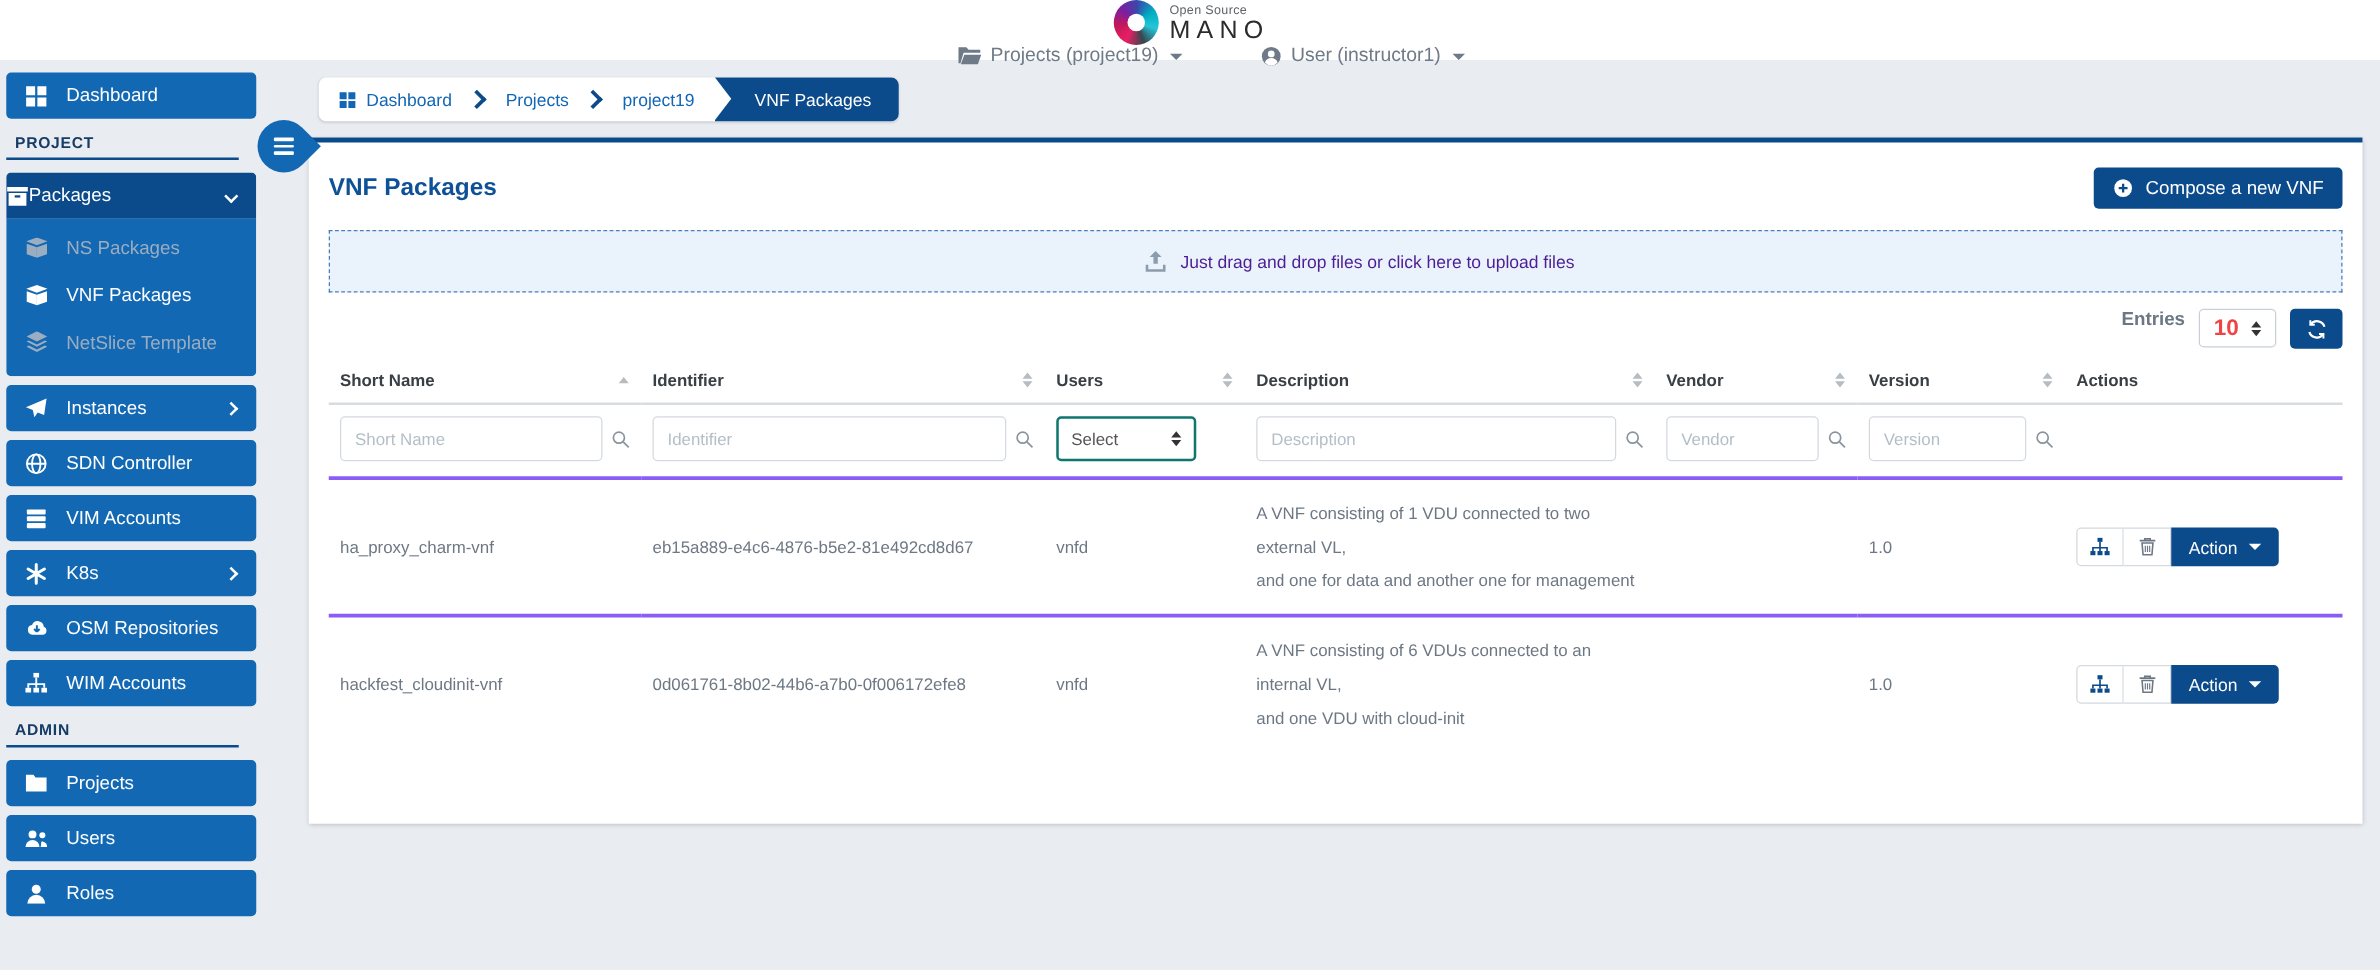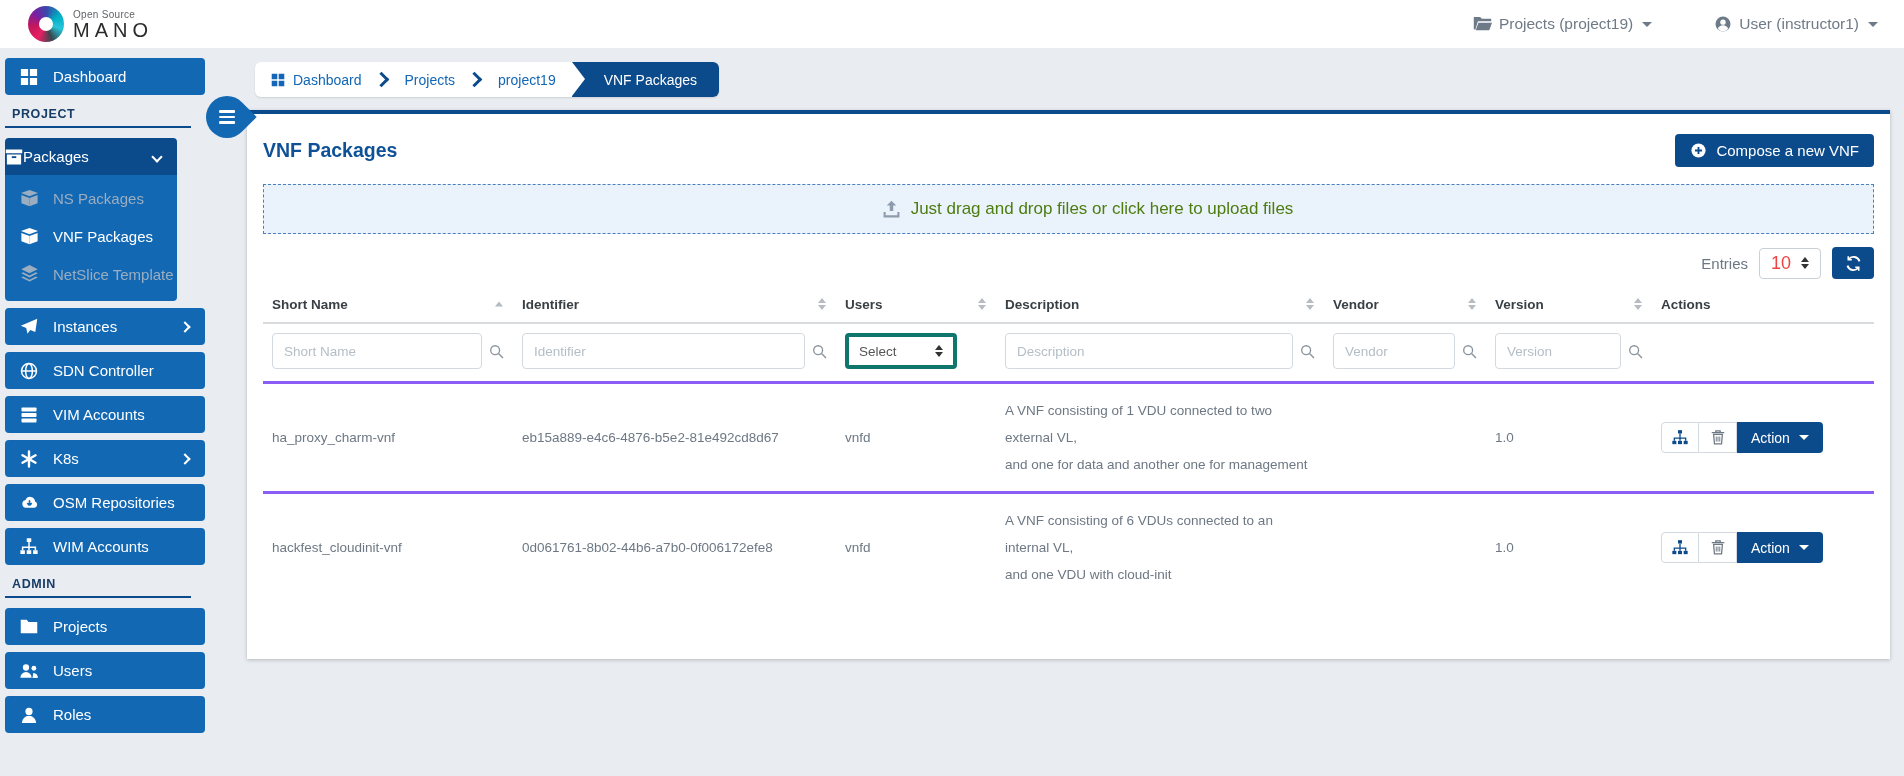--- a/index.html
+++ b/index.html
@@ -1,21 +1,21 @@
 <!DOCTYPE html>
 <html><head>
 <meta charset="utf-8">
 <style>
   * { margin:0; padding:0; box-sizing:border-box; }
   html,body { width:1904px; height:776px; overflow:hidden; background:#e9edf2;
               font-family:"Liberation Sans", sans-serif; }
 
   
   .topbar { height:48px; background:#fff; display:flex; align-items:center;
-            justify-content:space-between; padding:0 26px 0 28px; position:relative; z-index:5; }
+            justify-content:space-between; padding:0 26px 0 28px; position:relative; z-index:5;flex-direction:column; }
   .brand { display:flex; align-items:center; gap:9px; }
   .swirl { width:36px; height:36px; border-radius:50%; position:relative;
            background:conic-gradient(from 210deg,#e91e63,#c2185b,#7b1fa2,#3949ab,#00acc1,#26c6da,#37474f,#e91e63); }
   .swirl::after { content:""; position:absolute; left:11px; top:11px; width:14px; height:14px;
                   border-radius:50%; background:#fff; }
   .brand-text .line1 { font-size:10px; color:#5f6368; letter-spacing:.3px; }
   .brand-text .line2 { font-size:20px; color:#2b2b2b; letter-spacing:5px; font-weight:400; line-height:1; }
   .top-menus { display:flex; align-items:center; gap:30px; }
   .top-menu { display:flex; align-items:center; gap:7px; color:#6e7a87; font-size:15.5px; cursor:pointer;margin-left:32px; }
   .caret-down { width:0; height:0; border-left:5px solid transparent; border-right:5px solid transparent;
@@ -25,21 +25,21 @@
   .sidebar { position:absolute; left:0; top:48px; bottom:0; width:209px; padding:10px 0 0 5px; }
   .side-item { width:200px; height:37px; background:#1268b3; border-radius:4px; display:flex;
                align-items:center; color:#fff; font-size:15px; font-weight:500; margin-bottom:7px; cursor:pointer; }
   .side-item .ic { width:48px; display:flex; justify-content:center; }
   .chev-right { width:8px; height:8px; border-top:2.5px solid #fff; border-right:2.5px solid #fff;
                 transform:rotate(45deg); margin-left:auto; margin-right:16px; }
   .chev-down  { width:8px; height:8px; border-top:2.5px solid #fff; border-right:2.5px solid #fff;
                 transform:rotate(135deg); margin-left:auto; margin-right:16px; }
   .section-label { width:186px; color:#173c66; font-size:12.5px; font-weight:bold; letter-spacing:.6px;
                    padding:5px 0 5px 7px; border-bottom:2px solid #0b4a8b; margin:4px 0 10px 0; }
-  .pkg-group { width:172px; border-radius:4px; overflow:hidden; margin-bottom:7px; }
+  .pkg-group { width:200px; border-radius:4px; overflow:hidden; margin-bottom:7px; }
   .pkg-head { height:37px; background:#0b4a8b; display:flex; align-items:center; color:#fff;
               font-size:15px; font-weight:500; cursor:pointer; }
   .pkg-sub { background:#1268b3; padding:4px 0 8px 0; }
   .sub-item { height:38px; display:flex; align-items:center; font-size:15px; font-weight:500; cursor:pointer; }
   .sub-item .ic { width:48px; display:flex; justify-content:center; }
   .muted-sub { color:#9badc0; }
   .white-sub { color:#fff; }
 
   
   .main { margin-left:209px; padding:14px 14px 0 38px; position:relative; }
@@ -66,22 +66,22 @@
   
   .card { margin-top:13px; background:#fff; border-top:4px solid #0b4a8b;
           box-shadow:0 1px 4px rgba(0,0,0,.22); padding:20px 16px 58px 16px; min-height:381px; }
   .title-row { display:flex; justify-content:space-between; align-items:center; }
   .page-title { color:#0f5197; font-size:19.5px; font-weight:bold; }
   .compose-btn { display:flex; align-items:center; gap:9px; background:#0b4a8b; color:#fff; border:none;
                  font-size:15px; font-weight:500; padding:8px 15px; border-radius:4px; cursor:pointer;
                  font-family:"Liberation Sans",sans-serif; }
   .dropzone { margin-top:17px; height:50px; background:#eaf2fb; border:1px dashed #4a7fbd;
               display:flex; align-items:center; justify-content:center; gap:10px;
-              color:#4d7c0f; font-size:17px; cursor:pointer;padding-left:38px; }
-  .entries-row { margin-top:13px; display:flex; justify-content:flex-end; align-items:center; gap:11px; }
+              color:#4c1d95; font-size:14px; cursor:pointer;padding-left:38px; }
+  .entries-row { margin-top:13px; display:flex; justify-content:flex-end; align-items:flex-start; gap:11px;font-weight:bold; }
   .entries-label { color:#6b7784; font-size:15px; }
   .entries-select { width:62px; height:31px; border:1px solid #c9d0d6; border-radius:4px; background:#fff;
                     display:flex; align-items:center; justify-content:center; gap:10px; cursor:pointer; }
   .entries-select .val { font-size:18px; color:#ef4444; }
   .updown { display:flex; flex-direction:column; gap:2px; }
   .updown i { display:block; width:0; height:0; border-left:4px solid transparent; border-right:4px solid transparent; }
   .updown .u { border-bottom:5px solid #333; }
   .updown .d { border-top:5px solid #333; }
   .refresh-btn { width:42px; height:32px; background:#0b4a8b; border:none; border-radius:4px;
                  display:flex; align-items:center; justify-content:center; cursor:pointer; }
@@ -98,21 +98,21 @@
   .sort .u { border-bottom:5.5px solid #b6bcc2; }
   .sort .d { border-top:5.5px solid #b6bcc2; }
   td { font-size:13.5px; color:#6d7884; padding:13px 9px; vertical-align:middle; }
   tr.filter-row td { padding:9px 9px 12px 9px; }
   tr.data-row td { border-top:3px solid #8b5cf6; }
   .fwrap { display:flex; align-items:center; gap:7px; }
   .fwrap input { flex:1; min-width:0; height:36px; border:1px solid #d3d9de; border-radius:4px;
                  padding:0 11px; font-size:13.5px; color:#555; font-family:"Liberation Sans",sans-serif;
                  outline:none; }
   .fwrap input::placeholder { color:#b4bec7; }
-  .fselect { width:112px; height:36px; border:4px solid #0f766e; border-radius:4px; display:flex;
+  .fselect { width:112px; height:36px; border:2px solid #0f766e; border-radius:4px; display:flex;
              align-items:center; justify-content:space-between; padding:0 10px; cursor:pointer; }
   .fselect .val { font-size:13.5px; color:#555; }
   .desc-line { display:block; line-height:27px; }
   .btn-group { display:flex; height:31px; }
   .icon-btn { width:38px; background:#fff; border:1px solid #d3d9de; display:flex; align-items:center;
               justify-content:center; cursor:pointer; }
   .icon-btn:first-child { border-radius:4px 0 0 4px; }
   .icon-btn + .icon-btn { border-left:none; }
   .action-btn { background:#0b4a8b; color:#fff; border:none; border-radius:0 4px 4px 0; font-size:14px;
                 font-weight:500; padding:0 14px; display:flex; align-items:center; gap:9px; cursor:pointer;

